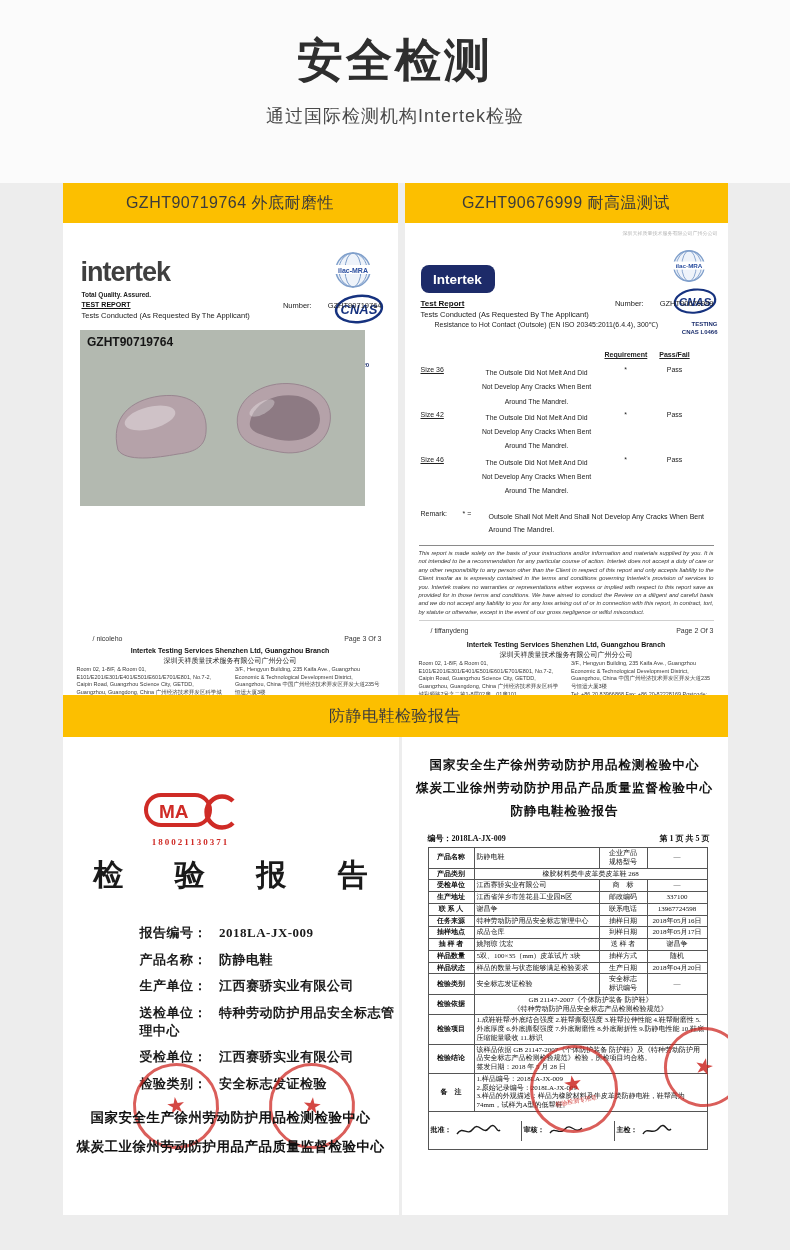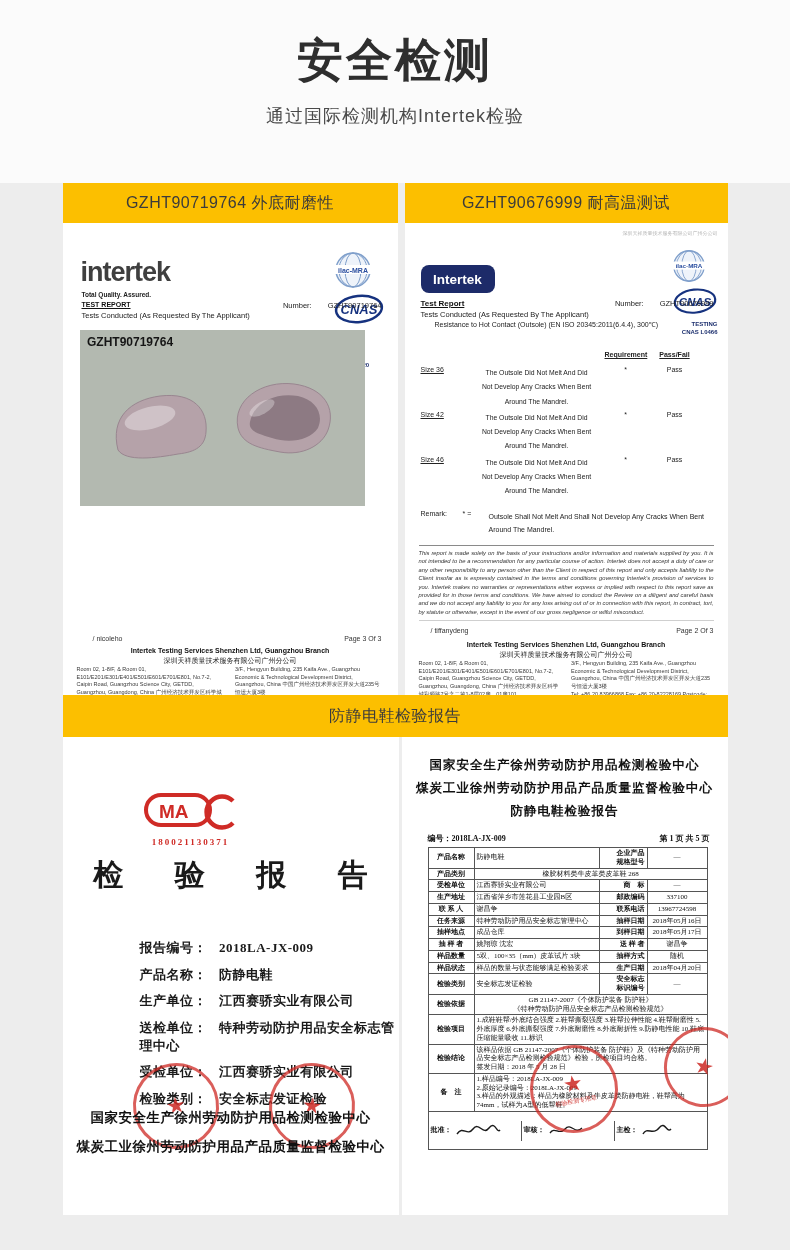--- a/index.html
+++ b/index.html
@@ -65,37 +65,37 @@
   .disclaimer { top:322px; left:14px; right:14px; font-size:5.8px; font-style:italic; color:#333; text-align:justify; line-height:1.45; border-top:1px solid #8a8a8a; border-bottom:1px solid #cfcfcf; padding:3px 0 4px; }
 
   
   .photo { left:17px; top:107px; }
 
   
   .serif { font-family:"Liberation Serif","DejaVu Serif",serif; }
   .cma-wrap { left:80px; top:52px; text-align:center; }
   .cma-num { margin-top:2px; font-size:9px; letter-spacing:2px; color:#cf2b26; font-weight:bold; }
   .cert-title { left:0; right:0; top:118px; text-align:center; font-size:30px; font-weight:bold; color:#1a1a1a; letter-spacing:22px; text-indent:22px; }
-  .cert-fields { left:77px; top:202px; }
+  .cert-fields { left:77px; top:187px; }
   .cert-fields .row { font-size:13px; font-weight:bold; color:#1a1a1a; margin-bottom:8.5px; letter-spacing:.5px; }
   .cert-fields .row .v { margin-left:12px; }
   .org-lines { left:0; right:0; top:372px; text-align:center; z-index:2; }
   .org-lines div { font-size:13.5px; font-weight:bold; color:#111; margin-bottom:11px; letter-spacing:.5px; }
   .stamp { position:absolute; border-radius:50%; border:3px solid rgba(205,40,35,.75); display:flex; align-items:center; justify-content:center; flex-direction:column; z-index:1; }
   .stamp .star { color:rgba(205,40,35,.85); font-size:22px; line-height:1; }
   .stamp .stxt { color:rgba(205,40,35,.85); font-size:6px; margin-top:2px; }
 
   
   .form-head { left:0; right:0; top:20px; text-align:center; }
   .form-head div { font-size:12.5px; font-weight:bold; color:#111; margin-bottom:6px; letter-spacing:1px; }
   .form-no { left:26px; right:18px; top:96px; display:flex; justify-content:space-between; font-size:8px; font-weight:bold; color:#111; }
   .ftable { left:26px; top:110px; width:280px; border-collapse:collapse; font-size:7px; color:#111;border-radius:19px; }
   .ftable td { border:1px solid #555; padding:1px 2px; vertical-align:middle; white-space:pre-line; line-height:1.25; }
   .ftable td.lb { text-align:center; width:46px; font-weight:bold; }
-  .ftable td.lb2 { text-align:right; width:48px; font-weight:bold; }
+  .ftable td.lb2 { text-align:center; width:48px; font-weight:normal; }
   .ftable td.v2 { width:60px; text-align:center; }
   .ftable td.c { text-align:center; }
   .sig-cell { display:flex; align-items:center; gap:3px; font-weight:bold; }
   .sig-row { display:flex; }
   .sig-row > div { flex:1; padding:3px 2px; }
   .sig-row > div + div { border-left:1px solid #555; }
   .red-overlay { z-index:3; }
 </style>
 </head>
 <body>

